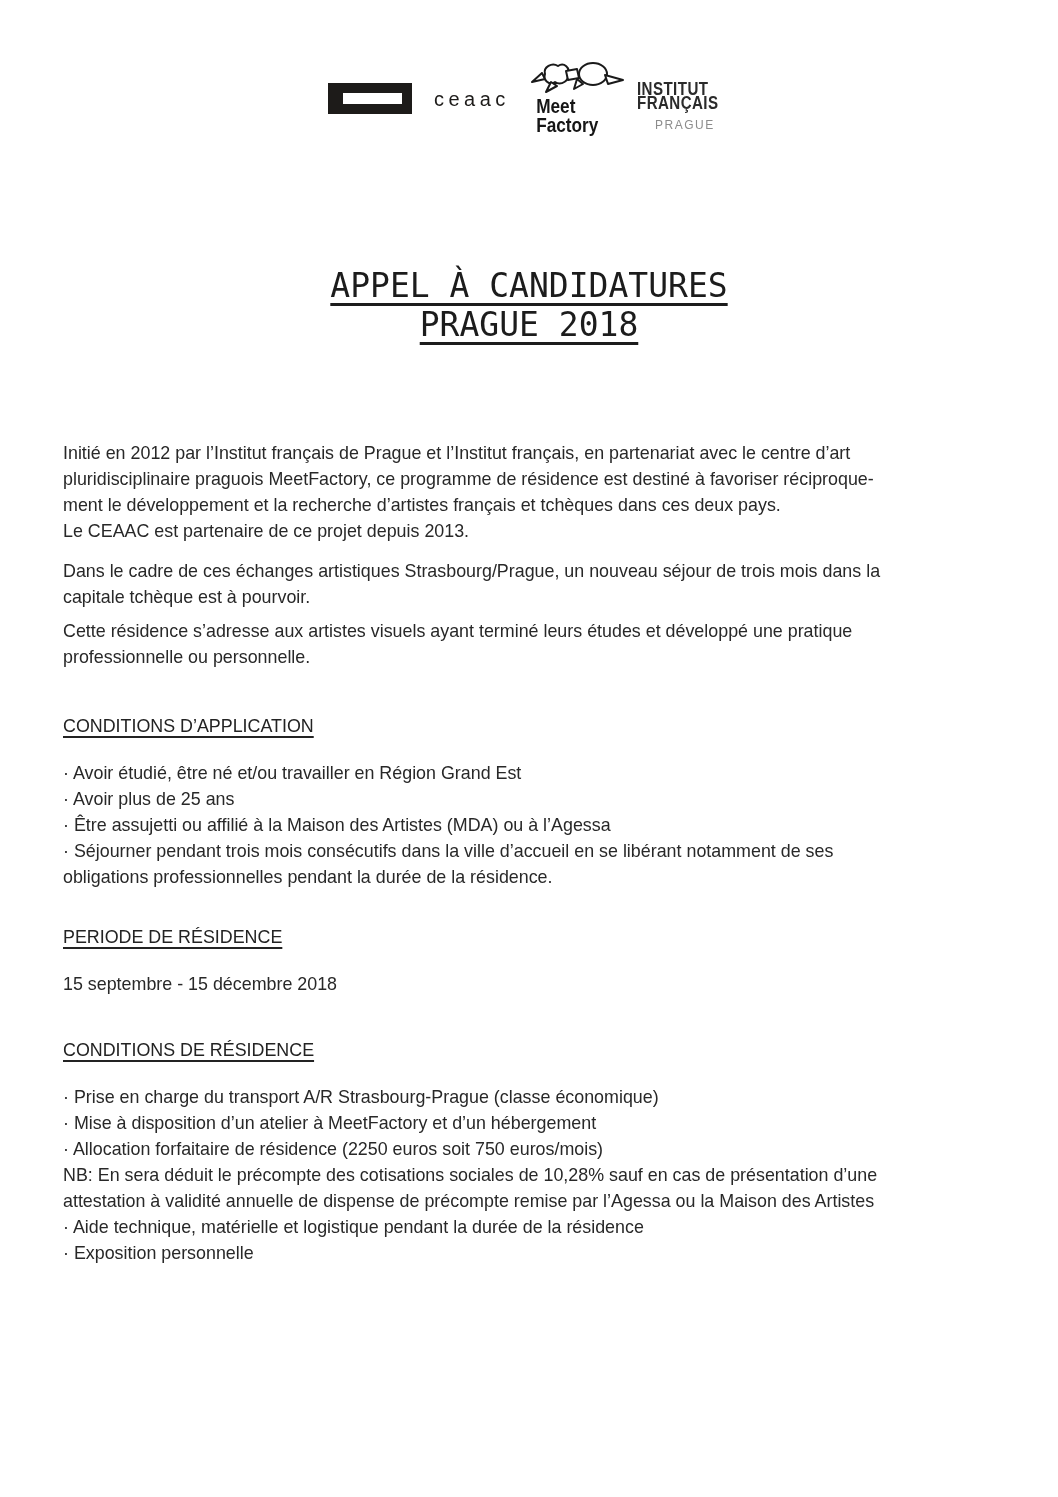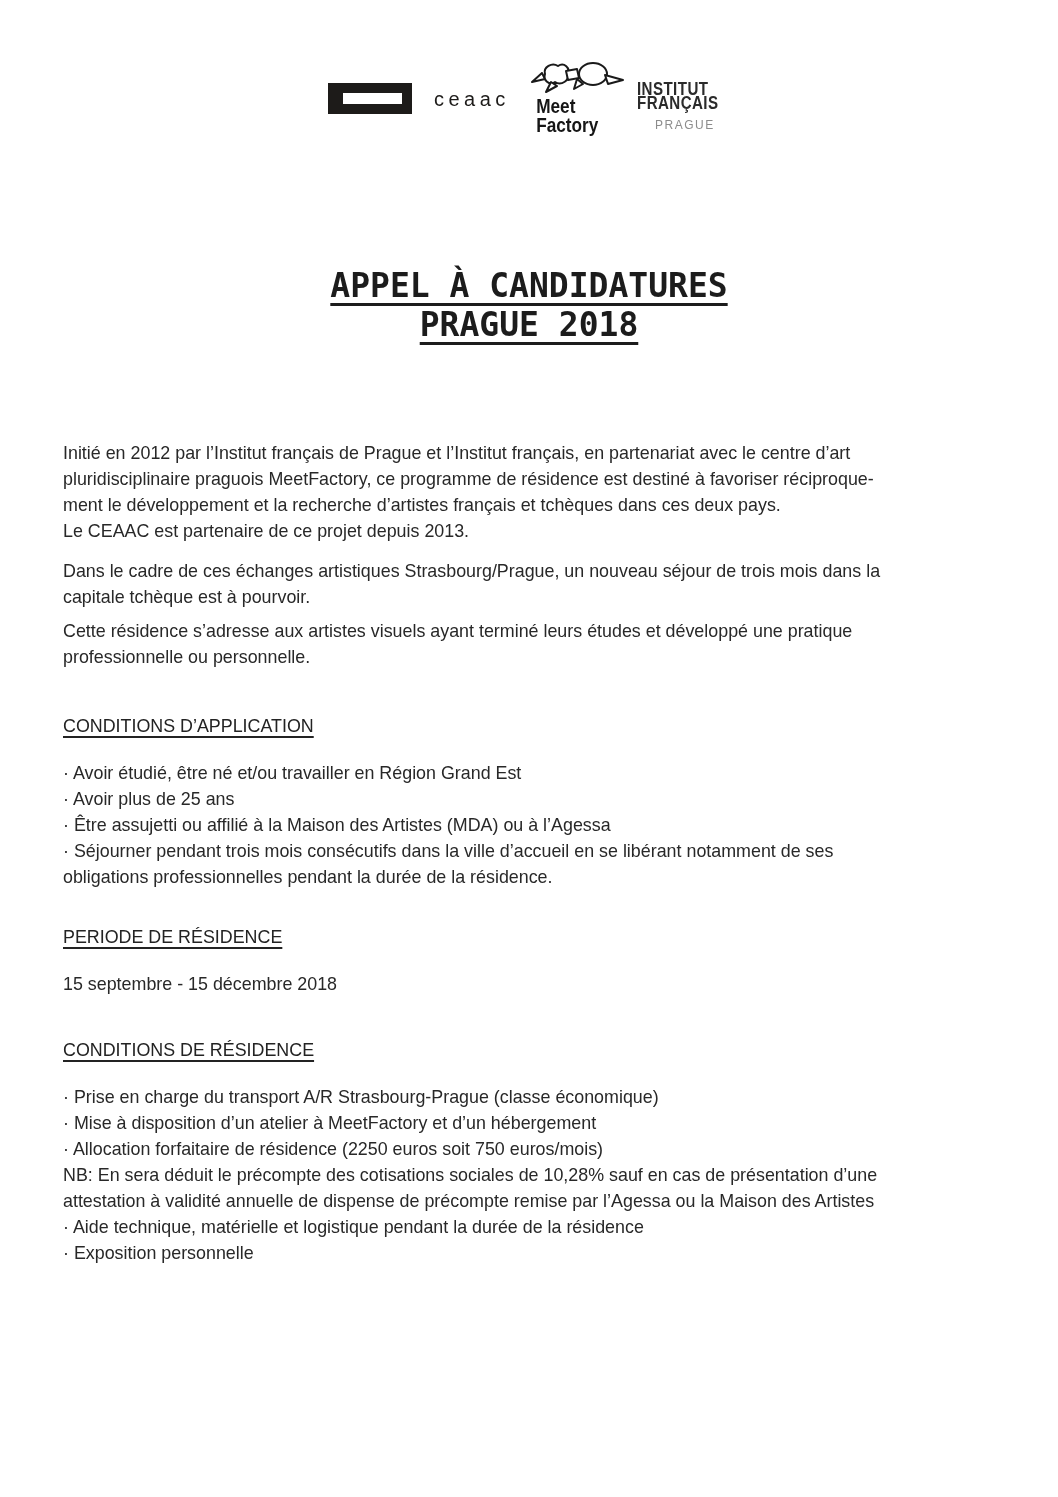--- a/index.html
+++ b/index.html
@@ -18,21 +18,21 @@
   .mf-logo { position:absolute; left:527px; top:60px; width:102px; color:#161616; }
   .mf-sketch { display:block; margin:0 auto; }
   .mf-text { font-weight:700; font-size:21px; line-height:19px; transform:scaleX(0.82); transform-origin:50% 0; letter-spacing:0; }
   .if-logo { position:absolute; left:637px; top:75px; color:#2b2b2b;margin-top:8px; }
   .if-main { font-weight:700; font-size:18px; line-height:13.5px; letter-spacing:0.5px; transform:scaleX(0.84); transform-origin:0 0; }
   .if-sub { margin-top:8px; font-size:12px; letter-spacing:1.5px; color:#8c8c8c; font-weight:400;padding-left:18px; }
 
   
   .title {
     position:absolute; left:0; right:0; top:266px; margin:0; text-align:center;
-    font-family:"DejaVu Sans Mono", monospace; font-weight:700;
+    font-family:"DejaVu Sans Mono", monospace; font-weight:400;
     font-size:33px; line-height:39px; color:#1c1c1c;
   }
   .title-line { text-decoration:underline; text-decoration-thickness:3px; text-underline-offset:6px; }
 
   
   .content {
     position:absolute; left:63px; top:440px; width:1000px;
     font-size:19px; line-height:26px; color:#282828;
     transform:scaleX(0.94); transform-origin:0 0;
   }

